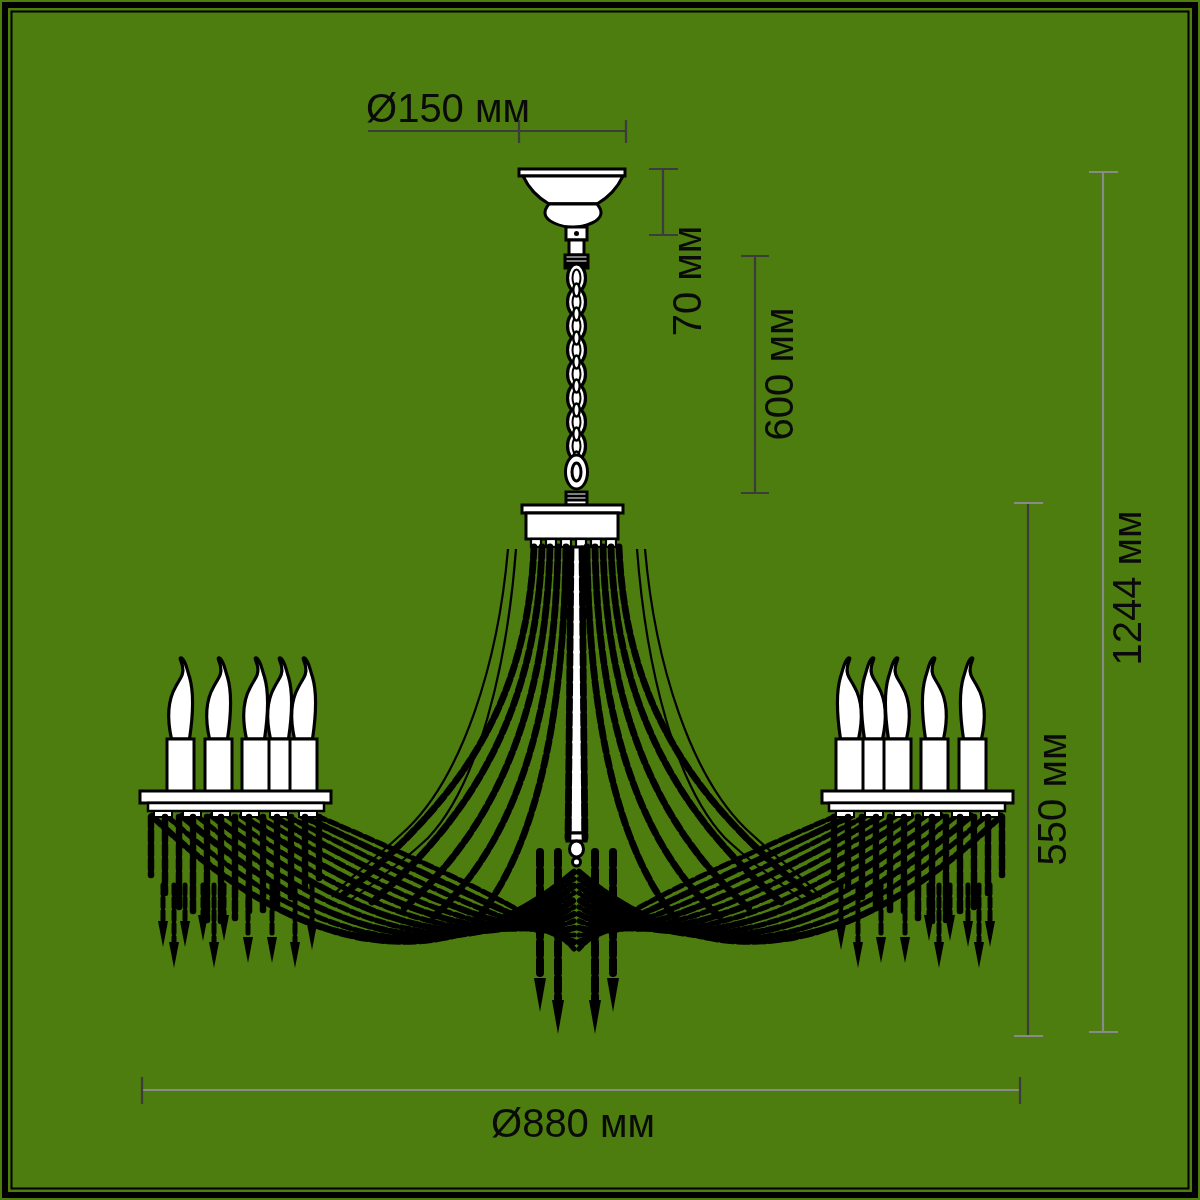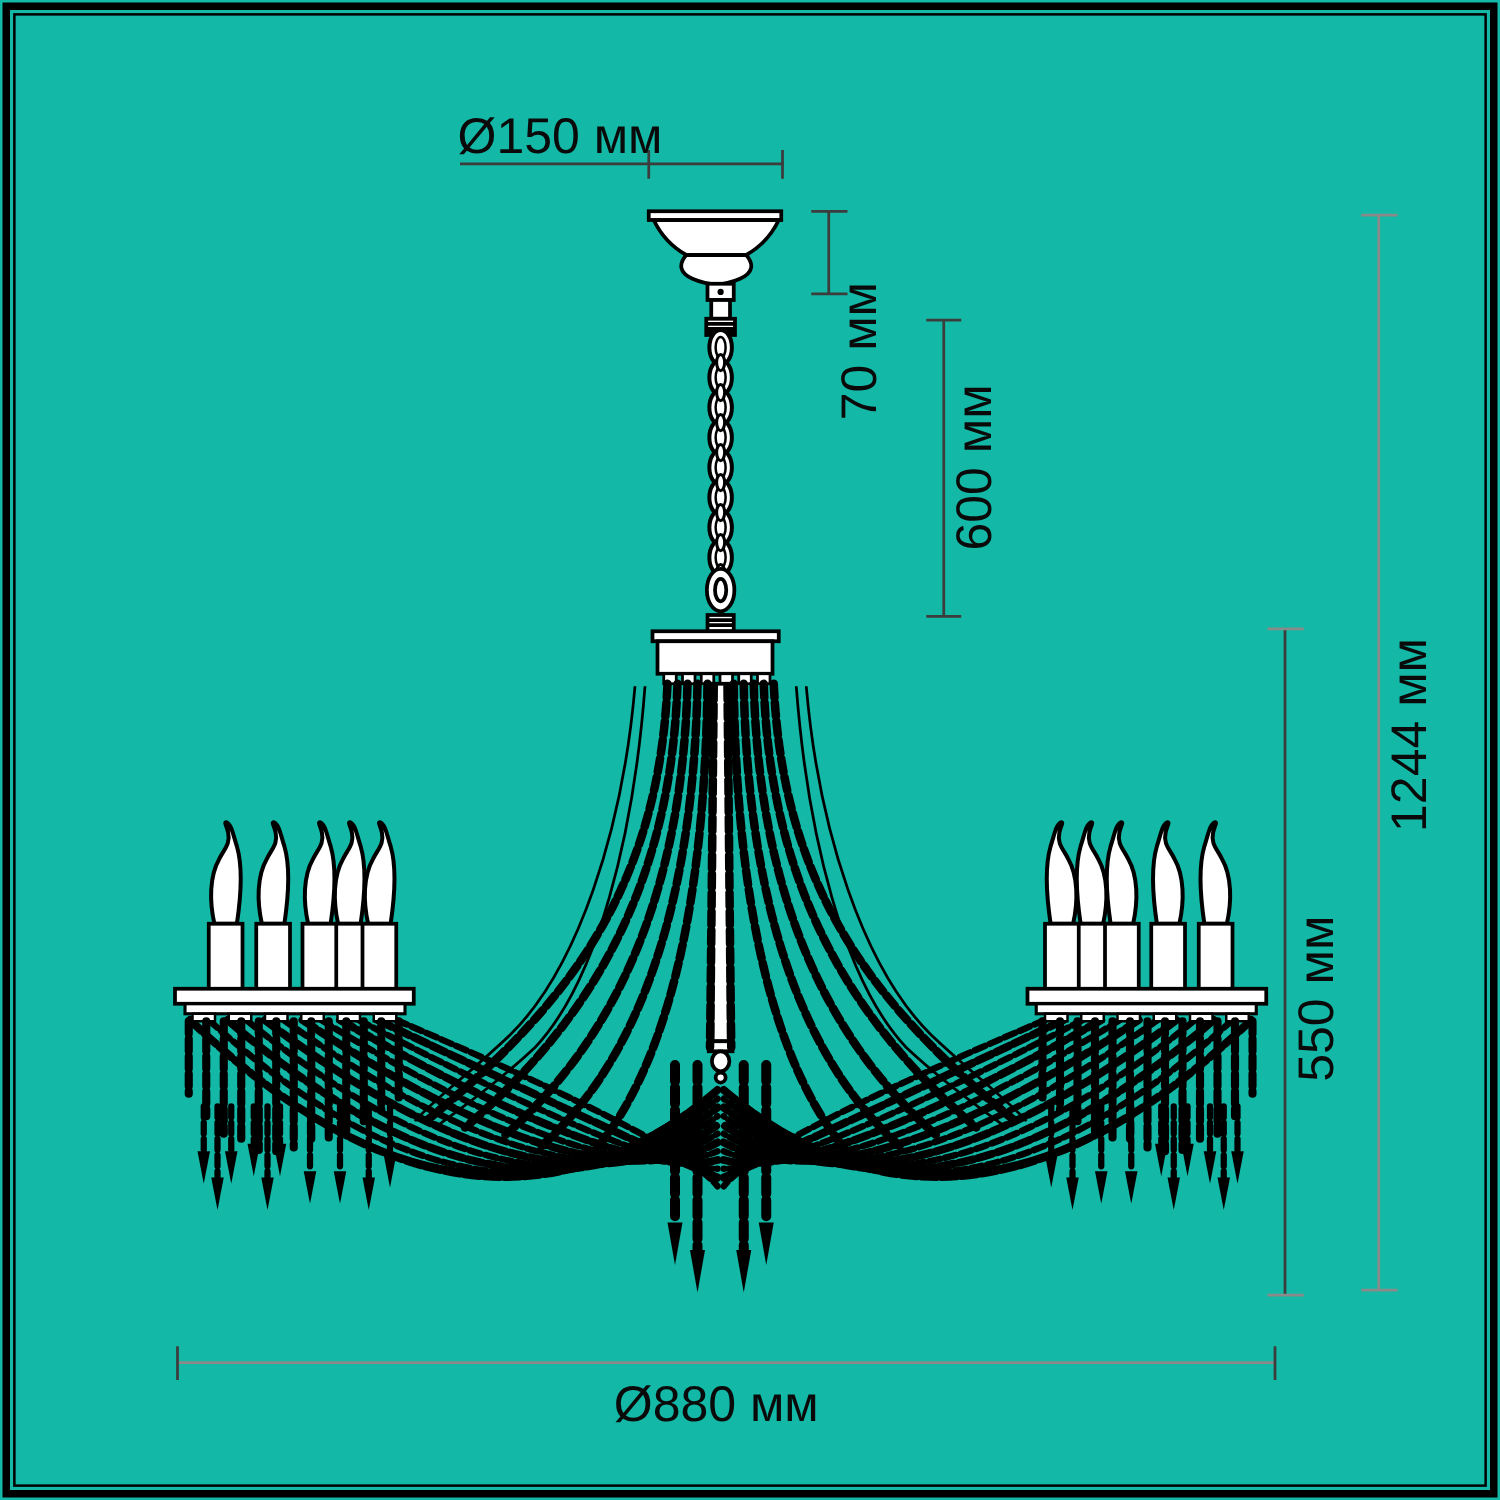--- a/index.html
+++ b/index.html
@@ -1,16 +1,16 @@
 <!DOCTYPE html>
 <html><head>
 <meta charset="utf-8">
 <style>
   html,body{margin:0;padding:0;background:#fff;}
-  .stage{position:relative;width:1200px;height:1200px;background:#14b8a6;overflow:hidden;}
+  .stage{position:relative;width:1200px;height:1200px;background:#4d7c0f;overflow:hidden;}
   svg{display:block;}
   .ink{stroke:#000;fill:none;stroke-width:3;}
   .inkf{stroke:#000;fill:#fff;stroke-width:3;}
   .bead{stroke:#000;fill:none;stroke-linecap:round;}
   .thin{stroke:#000;fill:none;stroke-width:2.2;}
   .dim{stroke:#3c3c3c;stroke-width:2.2;fill:none;}
   .dimg{stroke:#8a8a8a;}
   .dimlabel{font-family:"Liberation Sans",sans-serif;font-size:40px;fill:#0a0a0a;}
 </style>
 </head>

